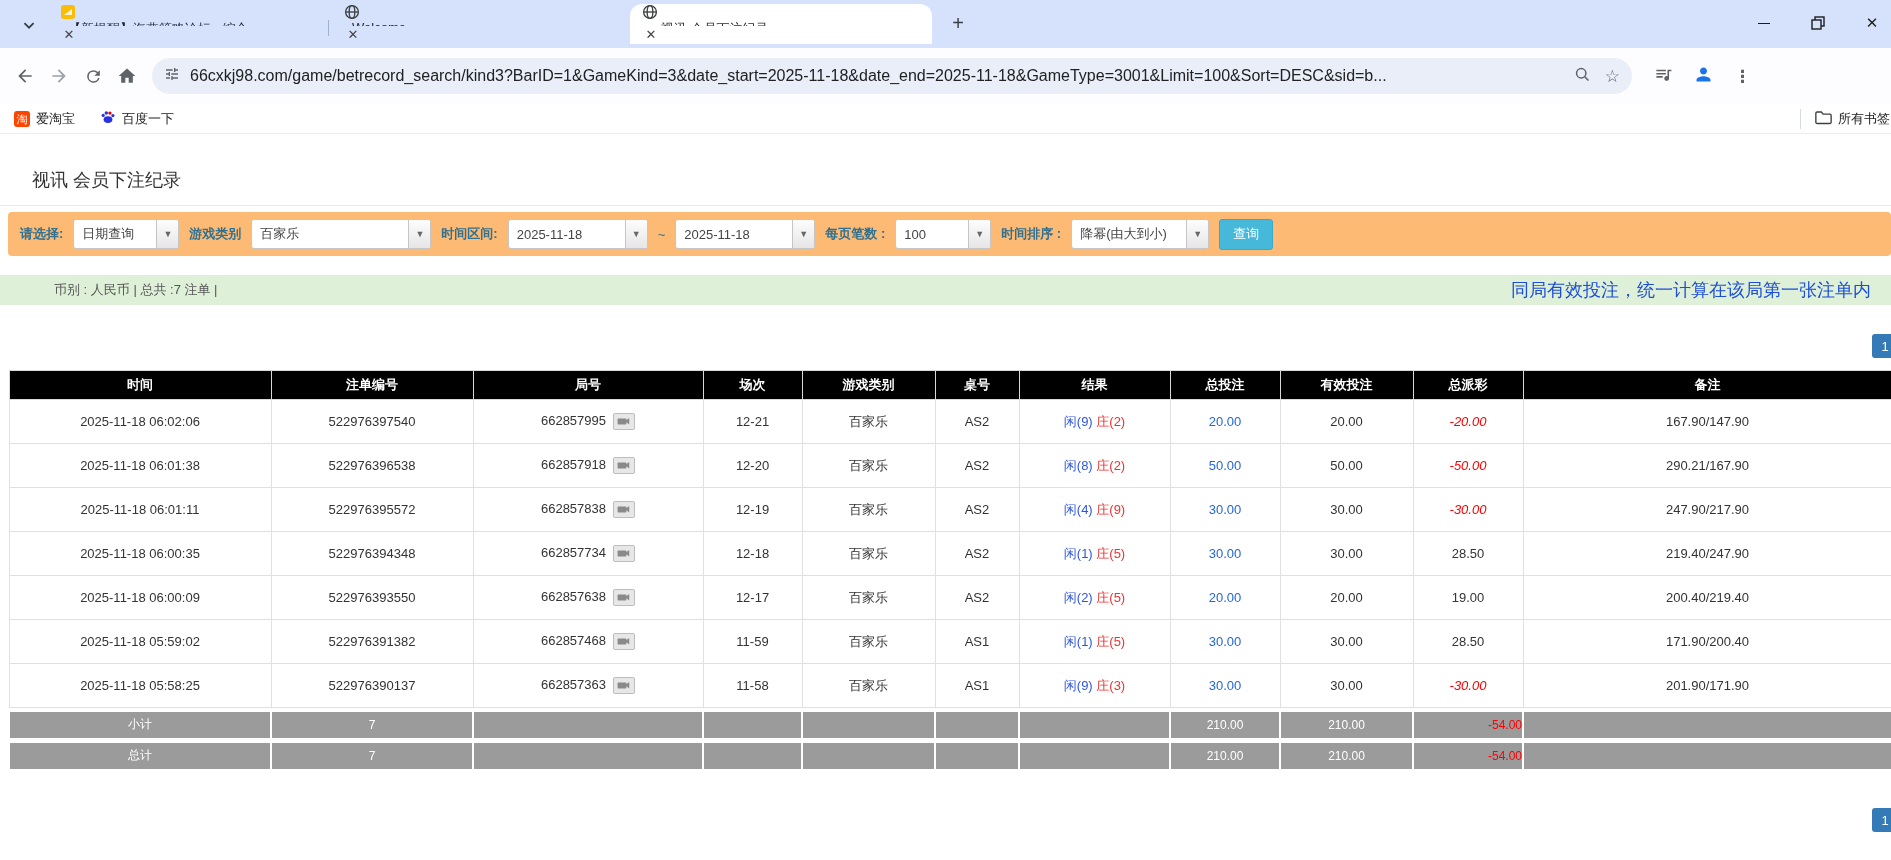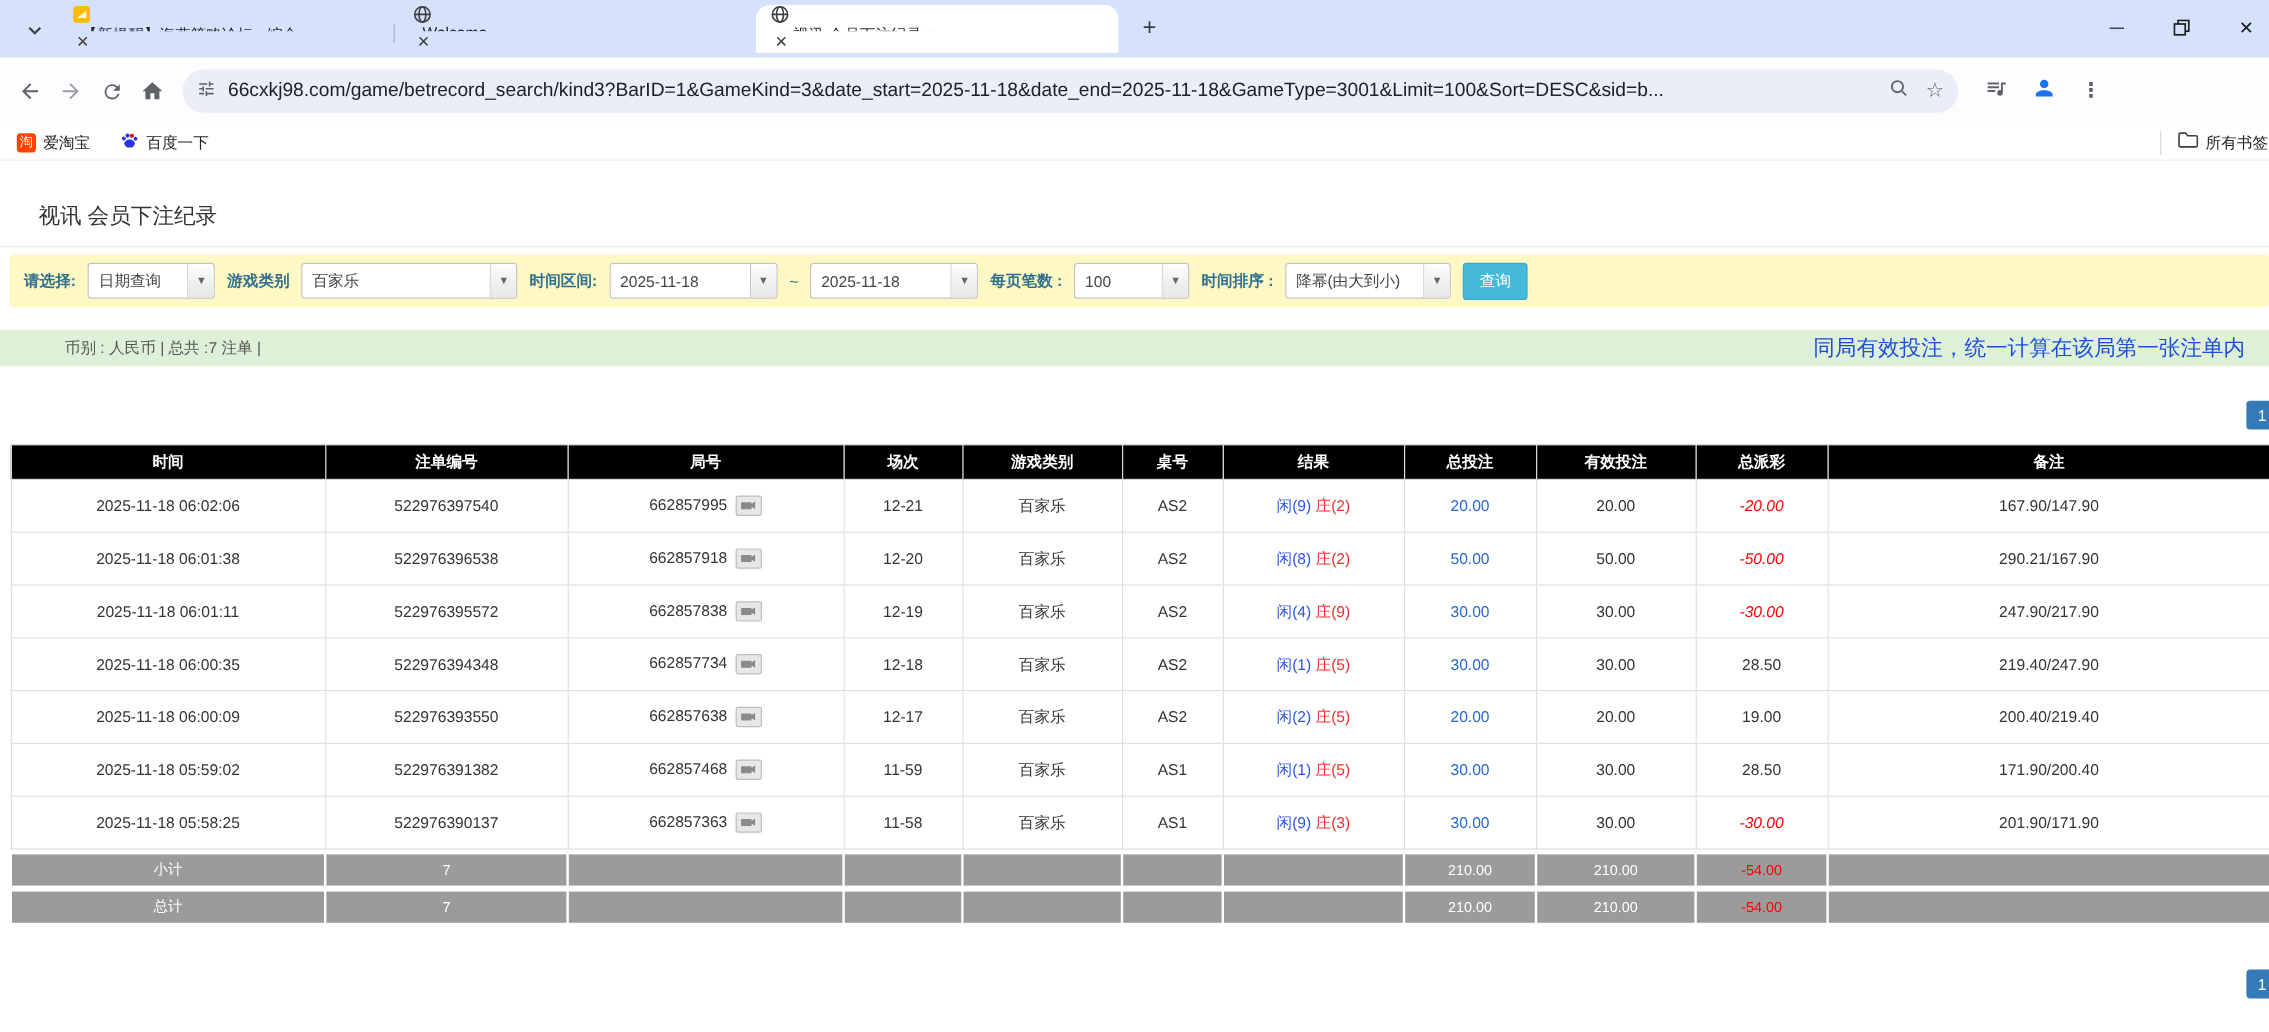--- a/index.html
+++ b/index.html
@@ -34,21 +34,21 @@
   .bookmarks { position:absolute; left:0; top:104px; width:1891px; height:30px; background:#fff; border-bottom:1px solid #ededed; }
   .bm-item { position:absolute; top:4px; display:flex; align-items:center; gap:6px; cursor:pointer; height:22px; }
   .bm-item .bm-label { font-size:13px; color:#202124; white-space:nowrap; }
   .bm-divider { position:absolute; left:1800px; top:5px; width:1px; height:20px; background:#d5d9e0; }
   .tb-icon { width:16px; height:16px; background:#ff4400; border-radius:3px; color:#fff; font-size:11px; line-height:16px; text-align:center; }
 
   
   .page-title { position:absolute; left:32px; top:168px; font-size:18px; color:#333; }
   .title-rule { position:absolute; left:0; top:205px; width:1891px; height:1px; background:#e8e8e8; }
 
-  .filterbar { position:absolute; left:8px; top:212px; width:1883px; height:44px; background:#fef9c3; border-radius:4px; display:flex; align-items:center; padding-left:12px; gap:10px; }
+  .filterbar { position:absolute; left:8px; top:212px; width:1883px; height:44px; background:#fdba74; border-radius:4px; display:flex; align-items:center; padding-left:12px; gap:10px; }
   .flabel { font-size:13px; font-weight:bold; color:#31708f; white-space:nowrap; }
   .combo { display:flex; height:30px; background:#fff; border:1px solid #c5c5c5; border-radius:3px; cursor:pointer; align-items:stretch; }
   .combo .ctext { font-size:13px; color:#444; padding:0 8px; display:flex; align-items:center; white-space:nowrap; flex:1; }
   .combo .carrow { width:22px; border-left:1px solid #c5c5c5; background:linear-gradient(#fdfdfd,#e6e6e6); display:flex; align-items:center; justify-content:center; font-size:9px; color:#666; border-radius:0 3px 3px 0; }
   .tilde { font-size:13px; color:#31708f; }
   .search-btn { height:31px; padding:0 13px; background:#46b8da; border:1px solid #39a8ca; border-radius:3px; color:#fff; font-size:13px; display:flex; align-items:center; cursor:pointer; }
 
   .infobar { position:absolute; left:0; top:275px; width:1891px; height:30px; background:#dff0d8; display:flex; align-items:center; justify-content:space-between; padding:0 20px 0 18px; }
   .info-left { font-size:13px; color:#555;margin-left:36px; }
   .info-right { font-size:18px; color:#1d4ed8; }
@@ -61,21 +61,21 @@
   table.bets { position:absolute; left:8px; top:370px; width:1883px; border-collapse:collapse; table-layout:fixed; }
   table.bets th { background:#000; color:#fff; font-size:13px; font-weight:bold; height:29px; text-align:center; border:1px solid #d9d9d9; }
   table.bets td { font-size:13px; color:#333; height:44px; text-align:center; border:1px solid #e0e0e0; background:#fff; }
   td .player { color:#2f55e0; }
   td .banker { color:#f03030; }
   td a.betlink { color:#2468d4; text-decoration:none; cursor:pointer; }
   td.payout.neg { color:#ff0000;font-style:italic; }
   .cam-btn { display:inline-flex; align-items:center; justify-content:center; width:22px; height:17px; background:#e7e7e7; border:1px solid #bdbdbd; border-radius:2px; vertical-align:middle; margin-left:7px; cursor:pointer; }
   tr.spacer td { height:3px; border:none; background:#fff; padding:0; }
   tr.summary td { background:#9b9b9b; color:#fff; font-size:12px; height:28px; border:2px solid #fff; }
-  tr.summary td.payout { color:#ff0000; }
+  tr.summary td.payout { color:#ff0000;text-align:right; }
 </style>
 </head>
 <body>
 
 <div id="window">
 
   <div class="tabstrip">
     <div class="tabsearch">
       <svg width="22" height="22" viewBox="0 0 24 24">
           <path d="M7 10l5 5 5-5" fill="none" stroke="#3a3f47" stroke-width="2"></path>

